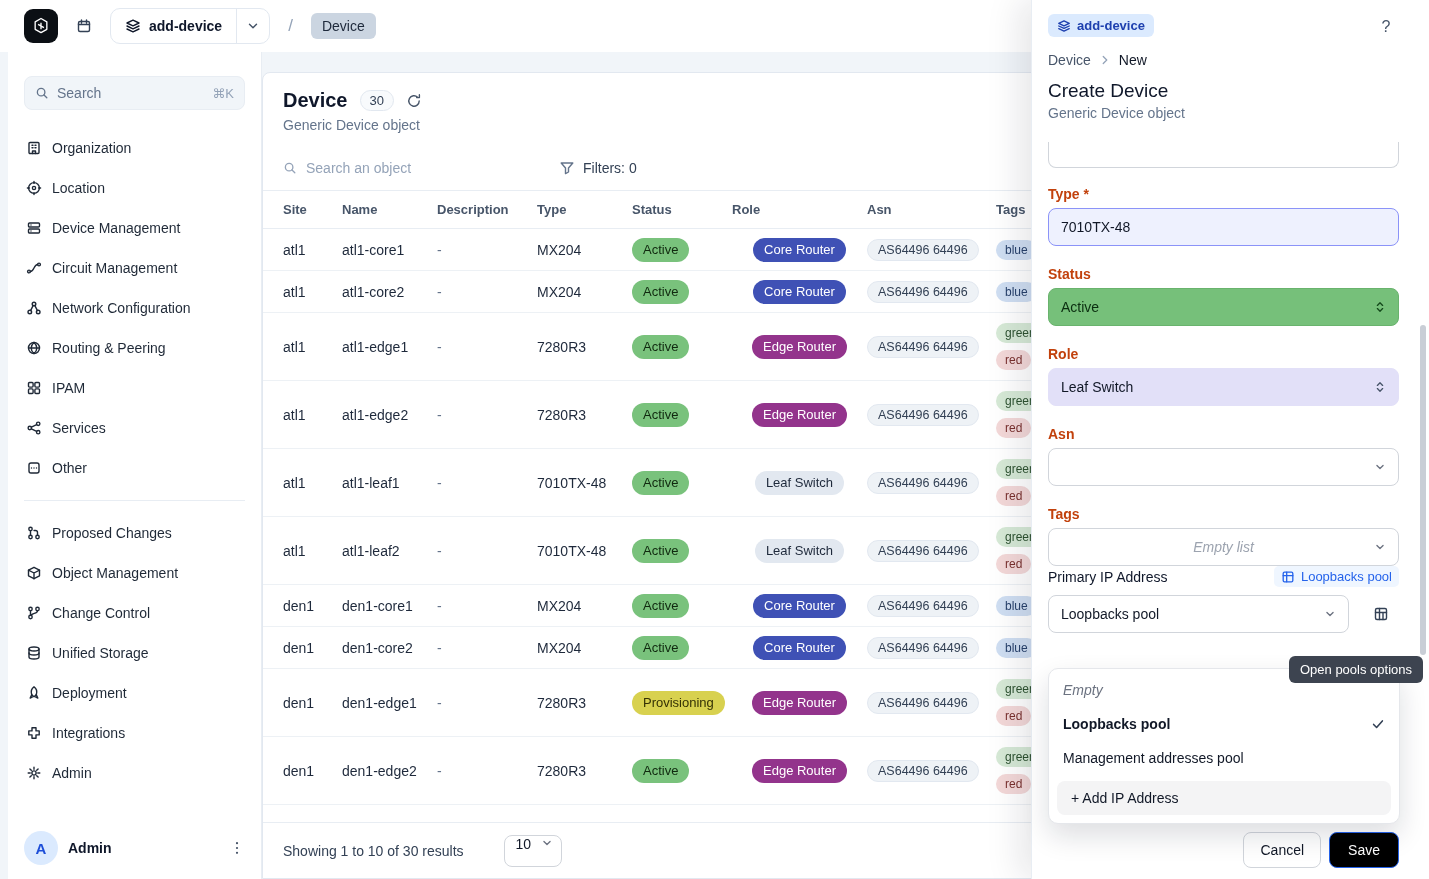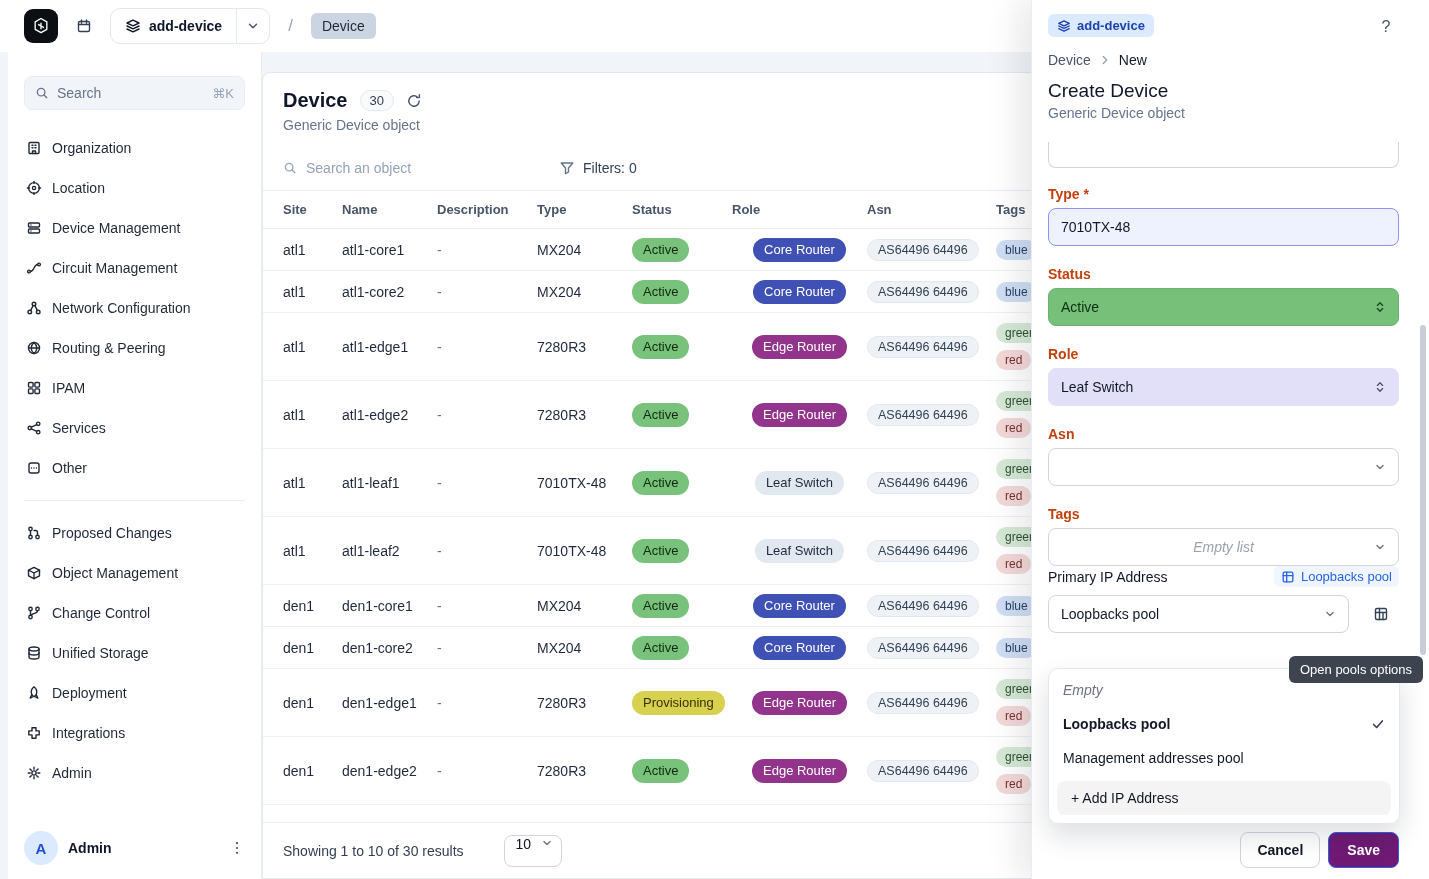--- a/index.html
+++ b/index.html
@@ -107,23 +107,23 @@
   .menu{position:absolute;left:16px;top:668px;width:352px;background:#fff;border:1px solid #e5e7eb;border-radius:10px;box-shadow:0 12px 28px rgba(15,23,42,.14);padding-top:4px;z-index:45}
   .menu-item{height:34px;display:flex;align-items:center;padding:0 14px;font-size:14px;color:#111827;cursor:pointer}
   .menu-item.empty{font-style:italic;color:#6b7280}
   .menu-item.selected{font-weight:600}
   .menu-item .check{margin-left:auto;color:#334155}
   .menu-action{margin:6px 8px 8px;background:#f4f4f5;border-radius:8px;height:34px;display:flex;align-items:center;padding:0 14px;font-size:14px;color:#111827;cursor:pointer}
 
   .tooltip{position:absolute;top:656px;right:6px;background:#3d4450;color:#fff;font-size:13px;padding:6px 11px;border-radius:6px;z-index:50;white-space:nowrap}
 
   .drawer-footer{position:absolute;left:0;right:0;bottom:0;height:58px;background:#fff;display:flex;align-items:center;justify-content:flex-end;gap:8px;padding:0 30px}
-  .btn{height:36px;border-radius:8px;font-size:14px;font-weight:700;cursor:pointer;padding:0 16px;font-family:inherit}
+  .btn{height:36px;border-radius:8px;font-size:14px;font-weight:400;cursor:pointer;padding:0 16px;font-family:inherit}
   .btn.cancel{background:#fff;border:1px solid #d1d5db;color:#111827}
-  .btn.save{background:#701a75;border:1px solid #2563eb;color:#fff;padding:0 18px}
+  .btn.save{background:#000000;border:1px solid #2563eb;color:#fff;padding:0 18px}
   .scroll-thumb{position:absolute;top:325px;right:3px;width:6px;height:330px;background:#c9ced6;border-radius:3px;cursor:grab}
 </style>
 </head>
 <body>
 
 <div class="app">
 
   <header class="topbar">
     <div class="logo">
       <svg width="20" height="20" viewBox="0 0 24 24" fill="none" stroke="#fff" stroke-width="1.6" stroke-linejoin="round">

